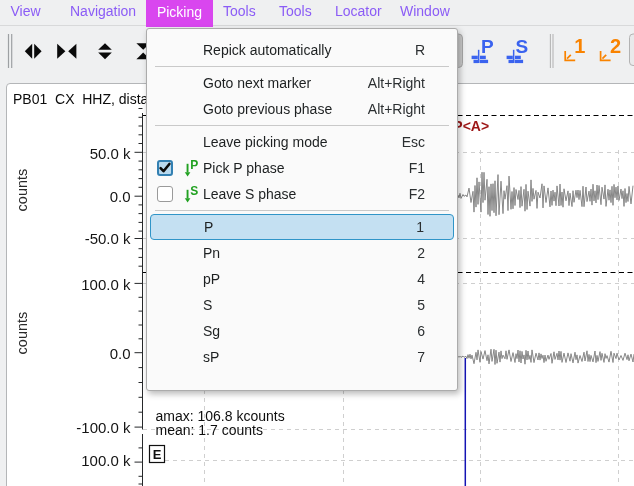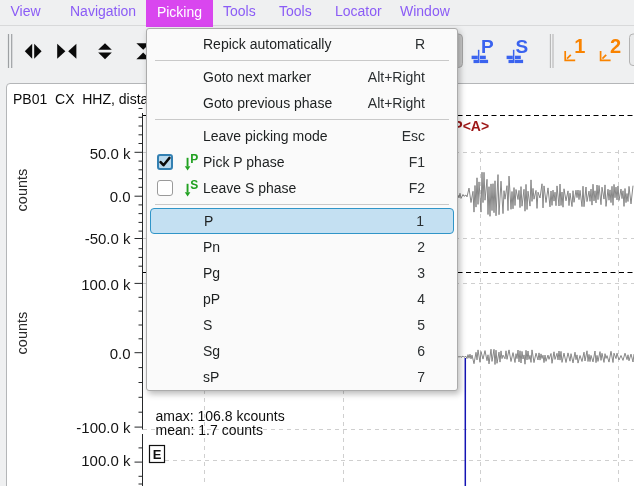--- a/index.html
+++ b/index.html
@@ -17,21 +17,21 @@
   
   #panel { position:absolute; left:6px; top:83px; width:632px; height:407px;
     background:#ffffff; border:1px solid #b4b6b8; border-radius:4px; }
   #tracelabel { position:absolute; left:13px; top:90.5px; font-size:14px;
     color:#0c0c0c; z-index:1; white-space:nowrap; }
   #tracelabel b { font-weight:normal; }
   #plot-svg { position:absolute; left:0; top:0; z-index:2; }
   
   #popup { position:absolute; left:146px; top:28px; width:312px; height:363px;
     background:#fafafa; border:1px solid #ababab; border-radius:3px;
-    box-shadow:2px 3px 6px rgba(0,0,0,0.28); z-index:10; padding-top:2px;
+    box-shadow:2px 3px 6px rgba(0,0,0,0.28); z-index:10; padding-top:8px;
     font-size:14px; color:#1d2021; }
   .pitem { position:relative; height:26px; }
   .pitem .lbl { position:absolute; left:56px; top:0; height:26px; line-height:26px; }
   .pitem .sc  { position:absolute; right:32px; top:0; height:26px; line-height:26px;
     color:#2b2f31; }
   .psep { height:7px; position:relative; }
   .psep div { position:absolute; left:8px; right:8px; top:3px; height:1px;
     background:#c9c9c9; }
   .pitem.hl { margin:0 3px; height:26px; background:#c4e0f2;
     border:1px solid #3095c8; border-radius:4px; }
@@ -265,24 +265,20 @@
       </div>
     <div class="pitem hl">
         <span class="lbl">P</span>
         <span class="sc">1</span>
       </div>
     <div class="pitem">
         <span class="lbl">Pn</span>
         <span class="sc">2</span>
       </div>
     <div class="pitem">
-        <span class="lbl">Pg</span>
-        <span class="sc">3</span>
-      </div>
-    <div class="pitem">
         <span class="lbl">pP</span>
         <span class="sc">4</span>
       </div>
     <div class="pitem">
         <span class="lbl">S</span>
         <span class="sc">5</span>
       </div>
     <div class="pitem">
         <span class="lbl">Sg</span>
         <span class="sc">6</span>

